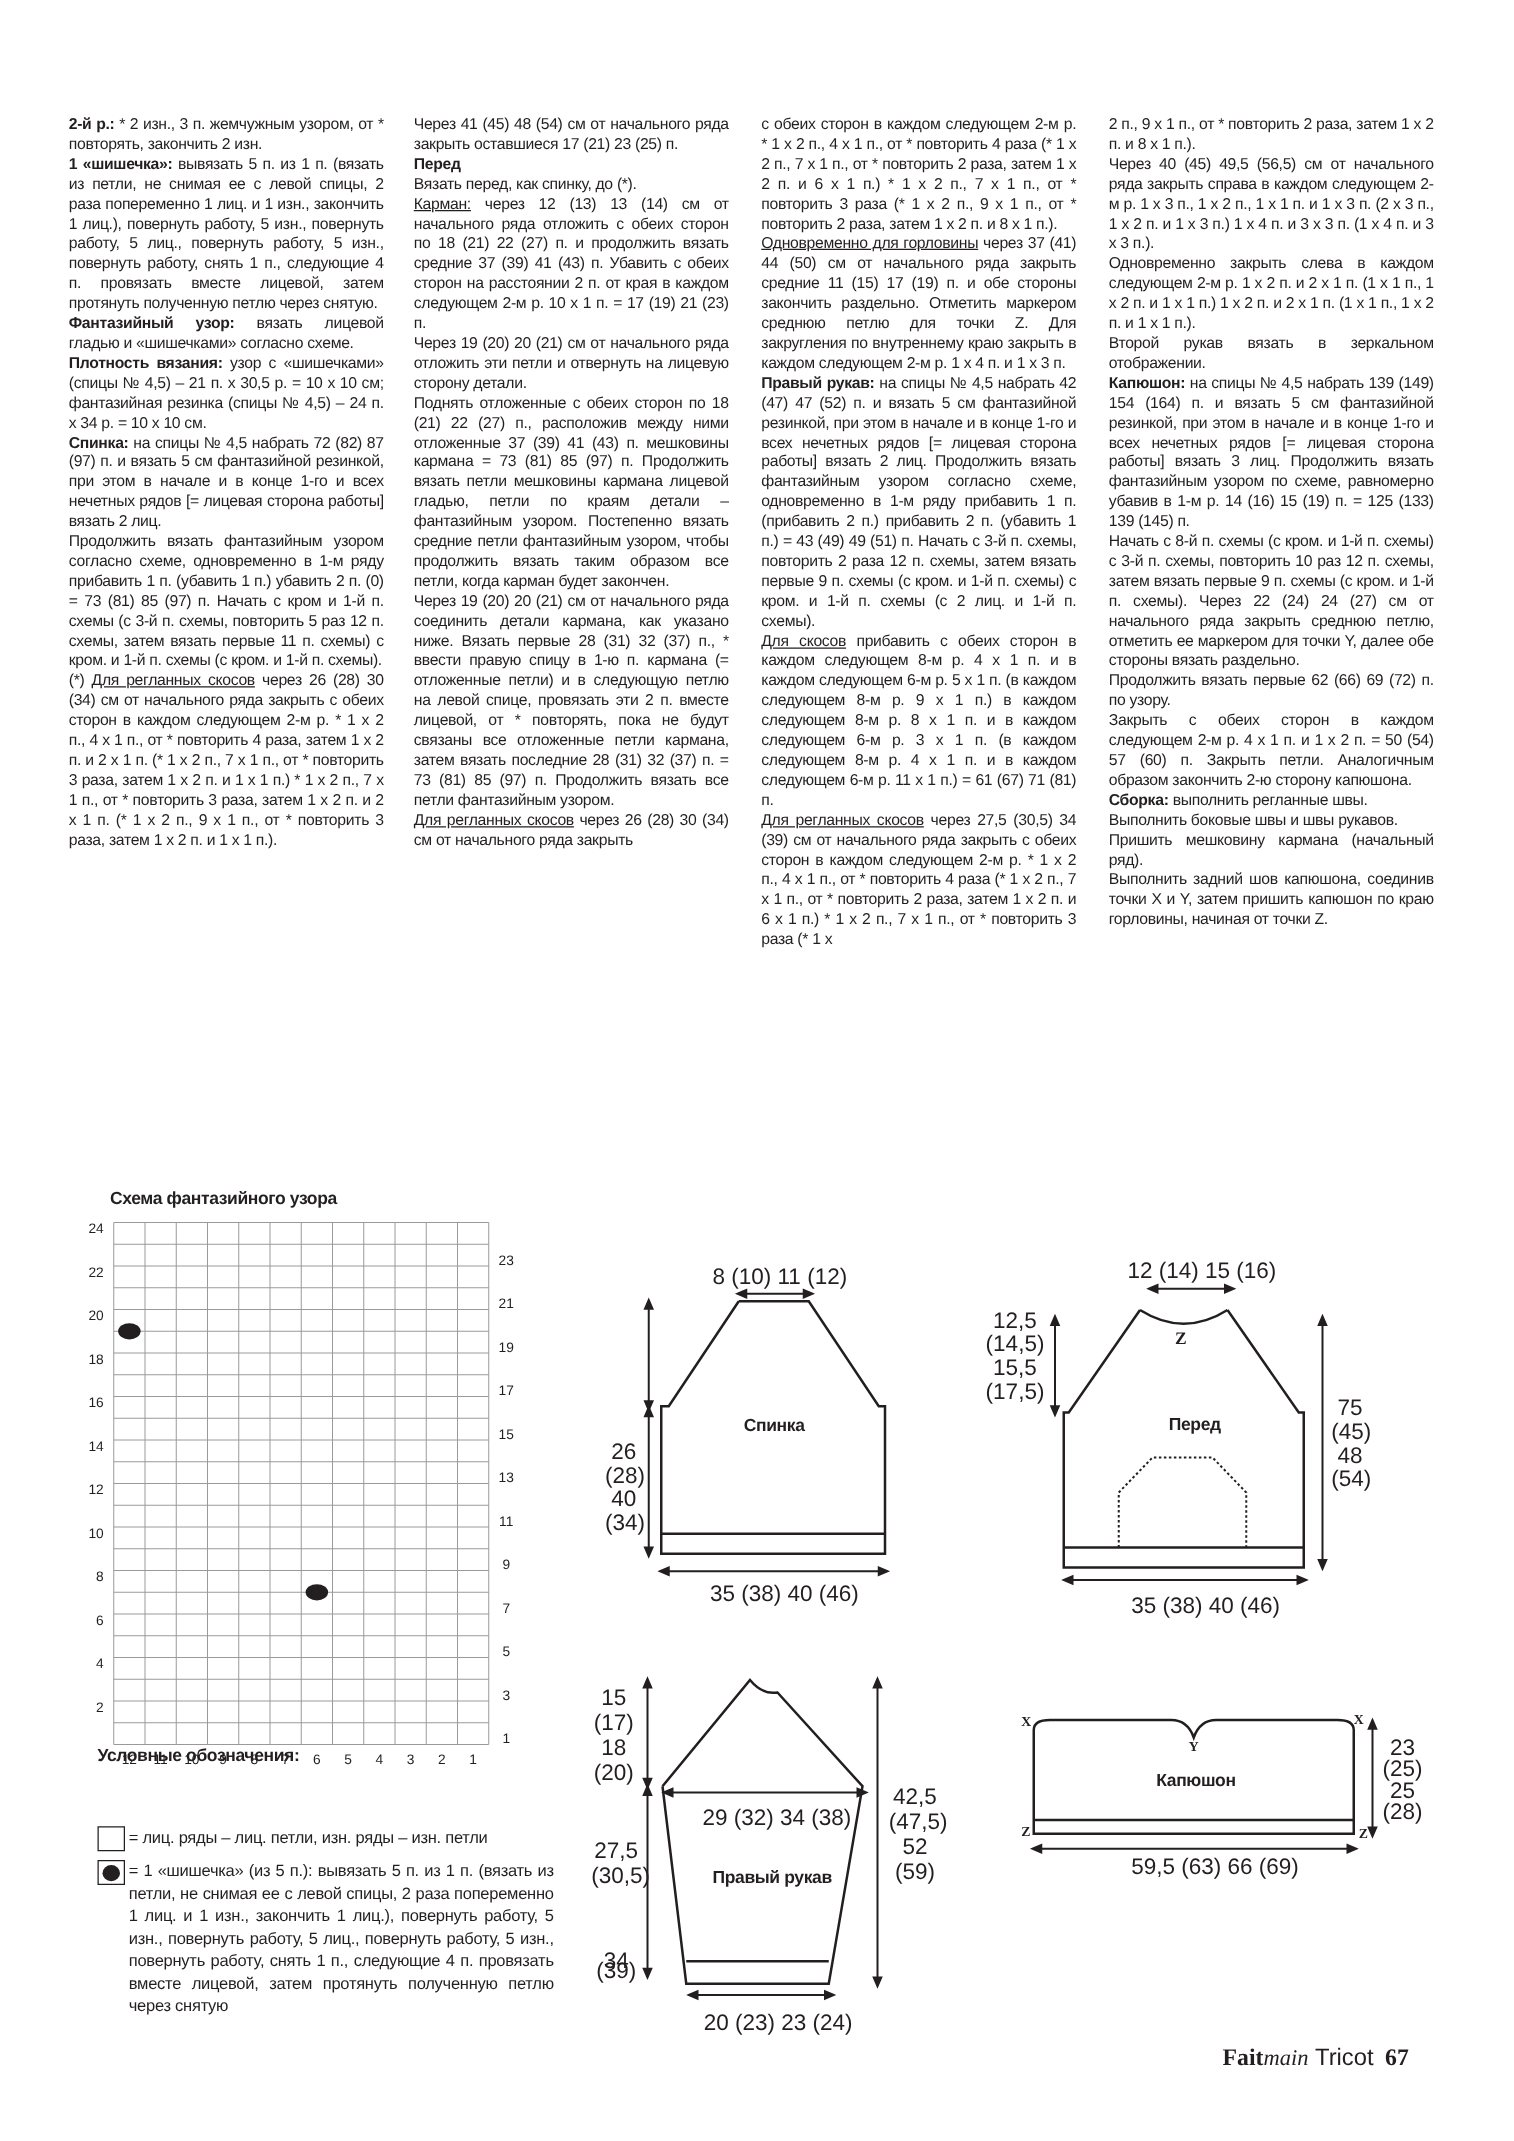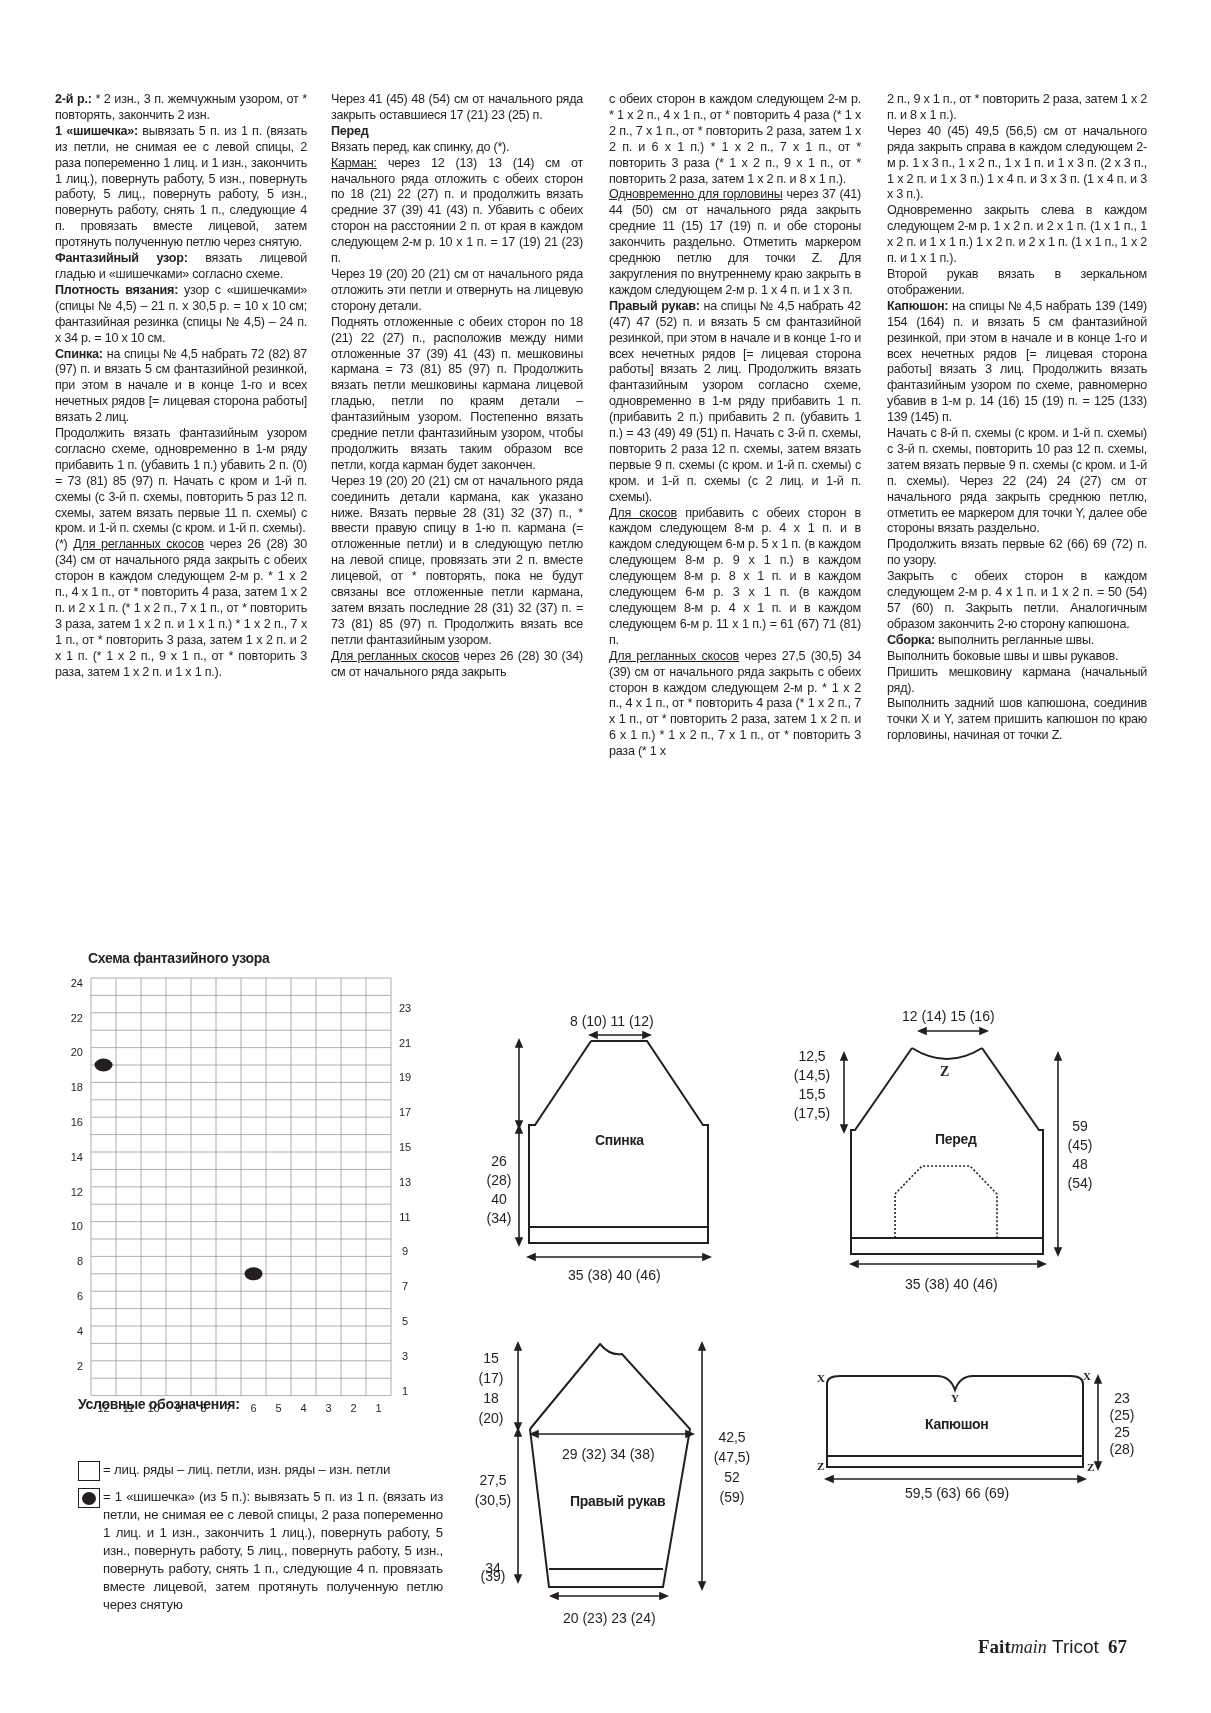--- a/index.html
+++ b/index.html
@@ -15,21 +15,21 @@
   #col3 { left:609px; }
   #col4 { left:887px; width:260px; }
   .chart-title { position:absolute; left:88px; top:950px; font-size:14px; font-weight:bold; letter-spacing:-0.3px; }
   #chart-svg { position:absolute; left:55px; top:970px; }
   .legend-title { position:absolute; left:78px; top:1396px; font-size:14px; font-weight:bold; letter-spacing:-0.3px; }
   .legend-row { position:absolute; left:78px; font-size:13.2px; line-height:18px; letter-spacing:-0.2px; }
   .legend-box { position:absolute; left:0; top:1px; width:22px; height:20px; border:1.3px solid #231f20; box-sizing:border-box; background:#fff; }
   .legend-dot { position:absolute; left:3px; top:3px; width:14px; height:13px; border-radius:50%; background:#231f20; }
   .legend-text { position:absolute; left:25px; top:1px; width:340px; text-align:justify; }
   .diagram { position:absolute; }
-  .dlabel { position:absolute; font-size:14px; line-height:17px; text-align:center; white-space:nowrap; }
+  .dlabel { position:absolute; font-size:18px; line-height:17px; text-align:center; white-space:nowrap; }
   .dname { position:absolute; font-size:14px; font-weight:bold; letter-spacing:-0.3px; white-space:nowrap; }
   .pt { position:absolute; font-family:"Liberation Serif", serif; font-size:11px; font-weight:bold; }
   .footer { position:absolute; left:978px; top:1636px; font-size:19px; white-space:nowrap; }
   .footer .fait { font-family:"Liberation Serif", serif; font-weight:bold; }
   .footer .main { font-family:"Liberation Serif", serif; font-style:italic; font-size:18px; }
   .footer .tricot { font-family:"Liberation Sans", sans-serif; }
   .footer .page { font-family:"Liberation Serif", serif; font-weight:bold; margin-left:4px; }
 </style>
 </head>
 <body>
@@ -220,21 +220,21 @@
         <polygon points="260,256 253,253 253,259"></polygon>
     </g>
   </svg>
   <span class="dlabel" style="left:117px;top:0px;text-align:right;">12 (14) 15 (16)</span>
   <span class="pt" style="left:155px;top:56px;font-size:14px;">Z</span>
   <span class="dlabel" style="left:2px;top:40px;width:50px;">12,5</span>
   <span class="dlabel" style="left:2px;top:59px;width:50px;">(14,5)</span>
   <span class="dlabel" style="left:2px;top:78px;width:50px;">15,5</span>
   <span class="dlabel" style="left:2px;top:97px;width:50px;">(17,5)</span>
   <span class="dname" style="left:150px;top:123px;">Перед</span>
-  <span class="dlabel" style="left:280px;top:110px;width:30px;">59</span>
+  <span class="dlabel" style="left:280px;top:110px;width:30px;">75</span>
   <span class="dlabel" style="left:280px;top:129px;width:30px;">(45)</span>
   <span class="dlabel" style="left:280px;top:148px;width:30px;">48</span>
   <span class="dlabel" style="left:280px;top:167px;width:30px;">(54)</span>
   <span class="dlabel" style="left:120px;top:268px;">35 (38) 40 (46)</span>
 </div>
 
 <div class="diagram" style="left:465px;top:1330px;width:320px;height:320px;">
   <svg width="320" height="320">
     <g fill="none" stroke="#231f20" stroke-width="2">
       <path d="M65,99 L135,14 Q145,26 157,24 L225,99 L198,257 L84,257 L65,99"></path>

